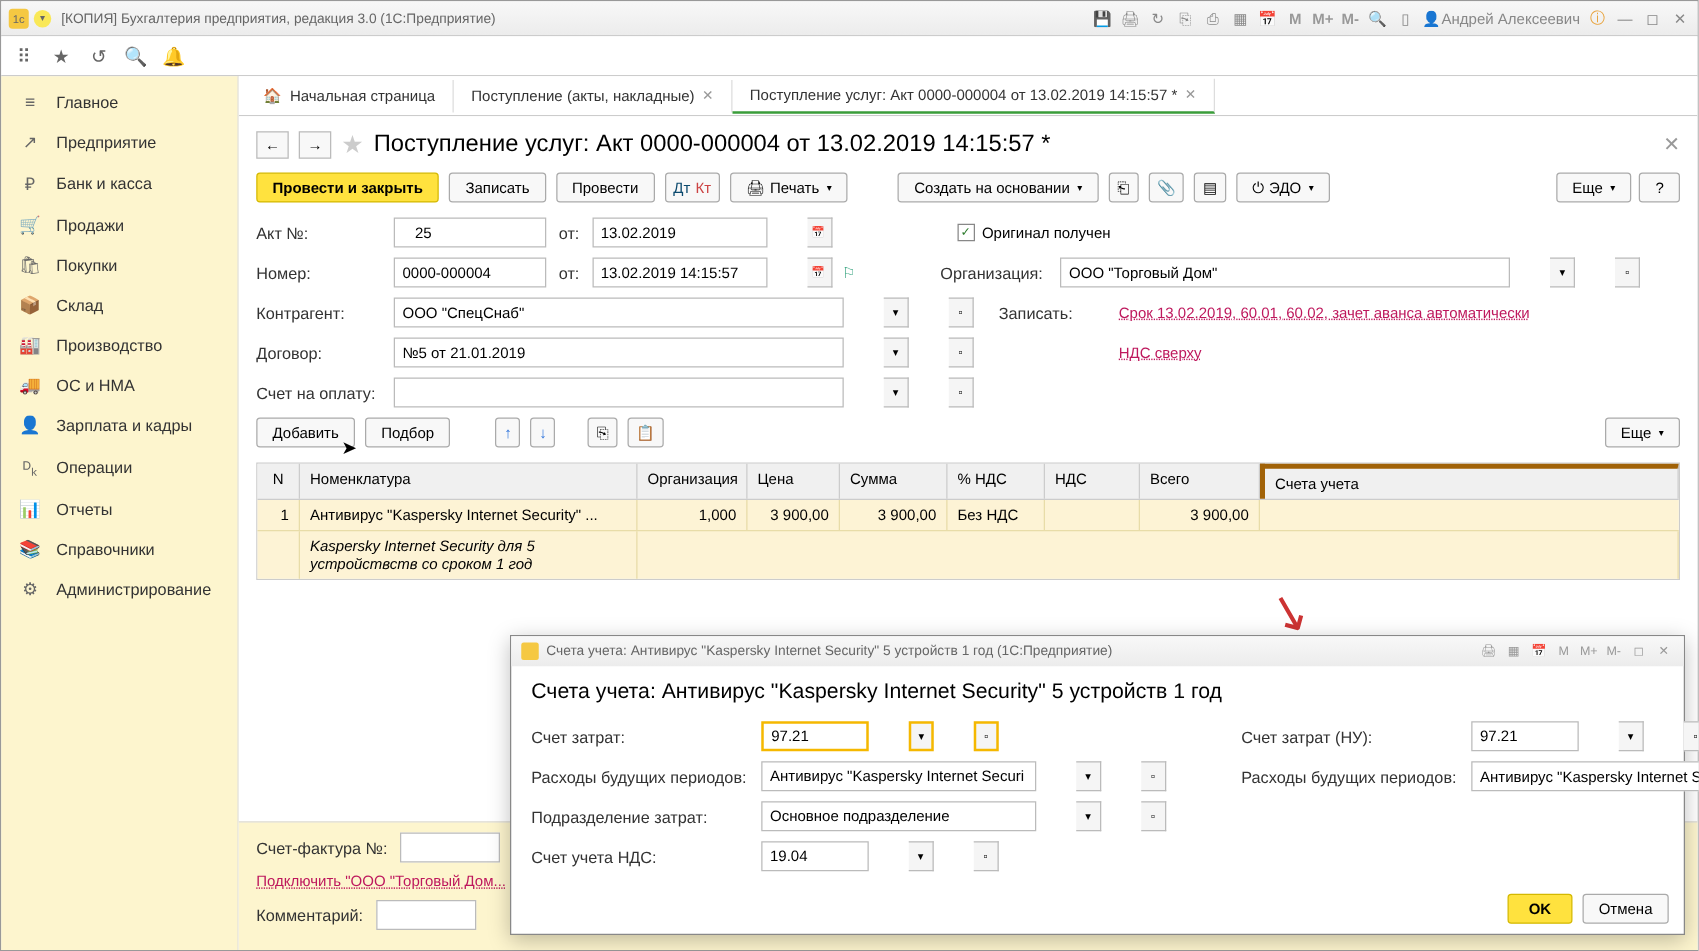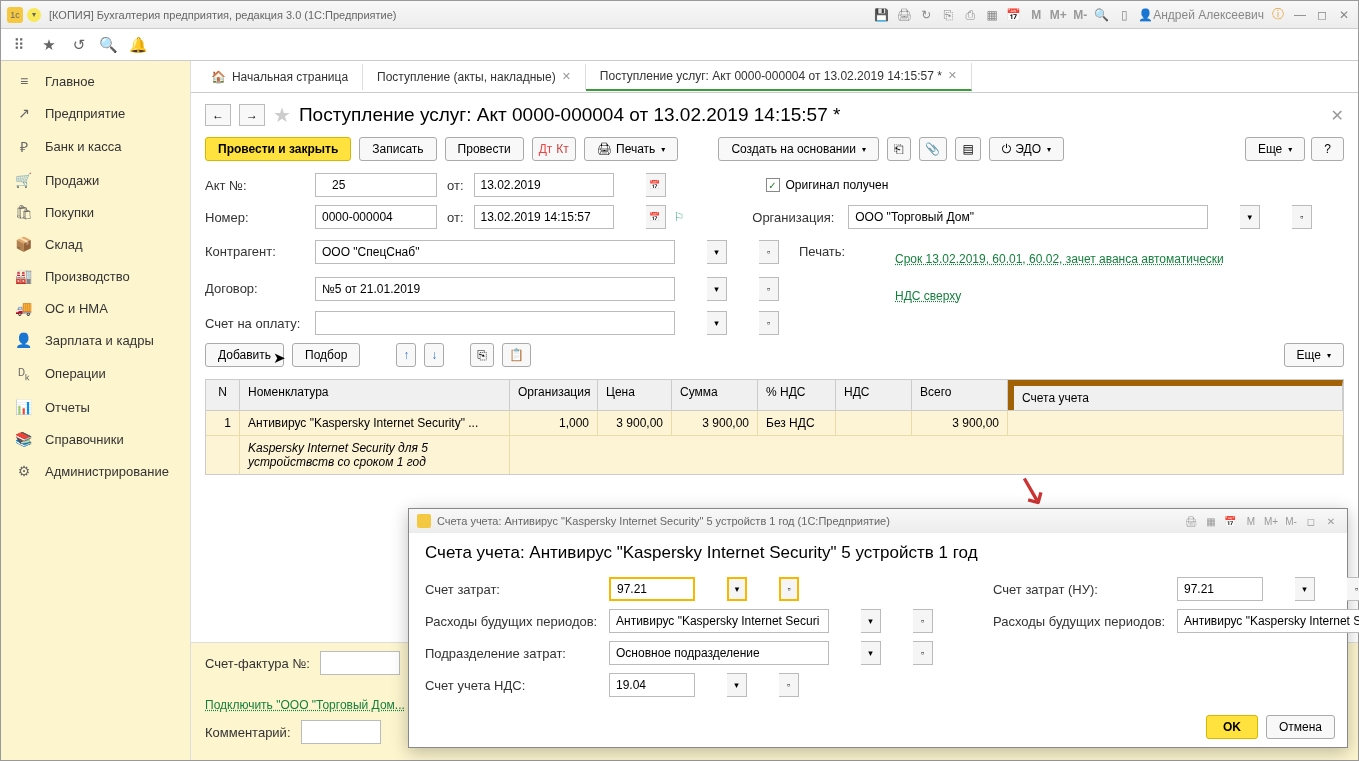--- a/index.html
+++ b/index.html
@@ -32,30 +32,30 @@
 .btn { border: 1px solid #aaa; background: #f8f8f8; padding: 4px 12px; font-size: 12px; border-radius: 3px; cursor: pointer; display: inline-flex; align-items: center; gap: 4px; }
 .btn.primary { background: #ffe23e; border-color: #d4b800; font-weight: bold; }
 .btn.icon { padding: 4px 6px; }
 .btn .dd { font-size: 8px; margin-left: 2px; }
 .form { display: block; margin-bottom: 8px; }
 .frow { display: flex; align-items: center; margin-bottom: 8px; }
 .flabel { font-size: 13px; color: #333; }
 .finput { border: 1px solid #bbb; padding: 3px 6px; font-size: 12px; background: #fff; height: 24px; }
 .fsel { display: flex; gap: 32px; }
 .fsel .drop, .fsel .ext { width: 20px; height: 24px; border: 1px solid #bbb; border-left: none; background: #f5f5f5; display: inline-flex; align-items: center; justify-content: center; font-size: 9px; cursor: pointer; }
-.link { color: #15803d; text-decoration: underline dotted; cursor: pointer; margin-top: 15px; }
+.link { color: #be185d; text-decoration: underline dotted; cursor: pointer; }
 .chk { display: flex; align-items: center; gap: 6px; }
 .chkbox { width: 14px; height: 14px; border: 1px solid #888; background: #fff; display: inline-flex; align-items: center; justify-content: center; font-size: 10px; color: #2a7a2a; }
 .table { border: 1px solid #ccc; margin-top: 4px; }
 .table .thead { display: flex; background: #f0f0f0; border-bottom: 1px solid #ccc; }
 .table .th { padding: 5px 8px; font-size: 12px; border-right: 1px solid #ccc; }
 .table .trow { display: flex; background: #fdf3d5; }
 .table .td { padding: 5px 8px; font-size: 12px; border-right: 1px solid #e8dca8; }
 .table .trow2 { display: flex; background: #fdf3d5; border-top: 1px solid #e8dca8; }
-.redbox { border: 6px solid #a16207; }
+.redbox { border: 4px solid #a16207; }
 .dialog { position: absolute; left: 408px; top: 508px; width: 940px; height: 240px; background: #fff; border: 1px solid #888; box-shadow: 0 4px 16px rgba(0,0,0,.25); }
 .dtitle { height: 24px; background: linear-gradient(#f8f8f8,#ececec); display: flex; align-items: center; padding: 0 8px; font-size: 11px; color: #666; }
 .dtitle .tlogo2 { width: 14px; height: 14px; background: #f5c842; border-radius: 2px; margin-right: 6px; }
 .dtitle .dticons { margin-left: auto; display: flex; gap: 4px; }
 .dtitle .dti { width: 16px; height: 16px; font-size: 10px; color: #999; display: inline-flex; align-items: center; justify-content: center; }
 .dbody { padding: 10px 16px; }
 .dbody h2 { font-size: 17px; font-weight: normal; margin-bottom: 14px; }
 .drow { display: flex; align-items: center; margin-bottom: 8px; }
 .hl { border: 2px solid #f5b800 !important; }
 .dfoot { position: absolute; bottom: 8px; right: 12px; display: flex; gap: 8px; }
@@ -181,21 +181,21 @@
           <span class="star">★</span>
           <h1>Поступление услуг: Акт 0000-000004 от 13.02.2019 14:15:57 *</h1>
           <span class="x">✕</span>
         </div>
 
         <div class="btnrow">
           <button class="btn primary">Провести и закрыть</button>
           <button class="btn">Записать</button>
           <button class="btn">Провести</button>
           <button class="btn icon">
-              <span style="color:#ef4444">Дт</span>
+              <span style="color:#0c4a6e">Дт</span>
               <span style="color:#c44">Кт</span>
             </button>
           <button class="btn">🖨 <span>Печать</span><span class="dd">▾</span></button>
           <div style="width:24px"></div>
           <button class="btn">
               <span>Создать на основании</span>
               <span class="dd">▾</span>
             </button>
           <button class="btn icon">⎗</button>
           <button class="btn icon">📎</button>
@@ -240,21 +240,21 @@
                 <span class="ext">▫</span>
               </div>
           </div>
           <div class="frow">
             <span class="flabel" style="width:110px">Контрагент:</span>
             <div class="fsel">
                 <input class="finput" style="width: 360px;" value="ООО &quot;СпецСнаб&quot;">
                 <span class="drop">▾</span>
                 <span class="ext">▫</span>
               </div>
-            <span class="flabel" style="margin-left:20px;width:96px">Печать:</span>
+            <span class="flabel" style="margin-left:20px;width:96px">Записать:</span>
             <span class="link">Срок 13.02.2019, 60.01, 60.02, зачет аванса автоматически</span>
           </div>
           <div class="frow">
             <span class="flabel" style="width:110px">Договор:</span>
             <div class="fsel">
                 <input class="finput" style="width: 360px;" value="№5 от 21.01.2019">
                 <span class="drop">▾</span>
                 <span class="ext">▫</span>
               </div>
             <span style="margin-left:116px" class="link">НДС сверху</span>

